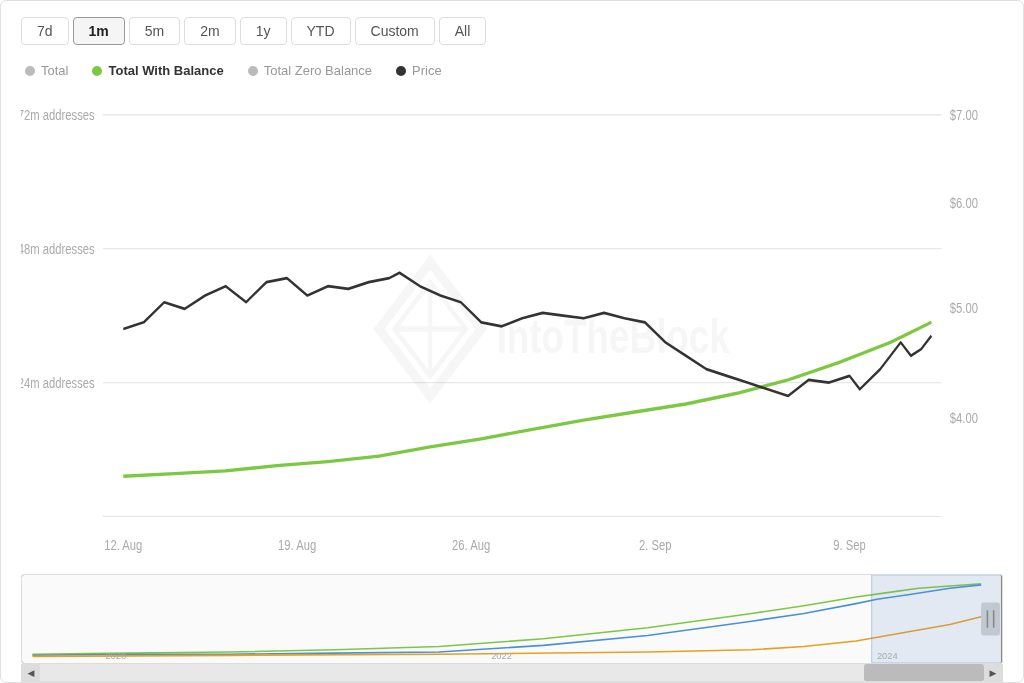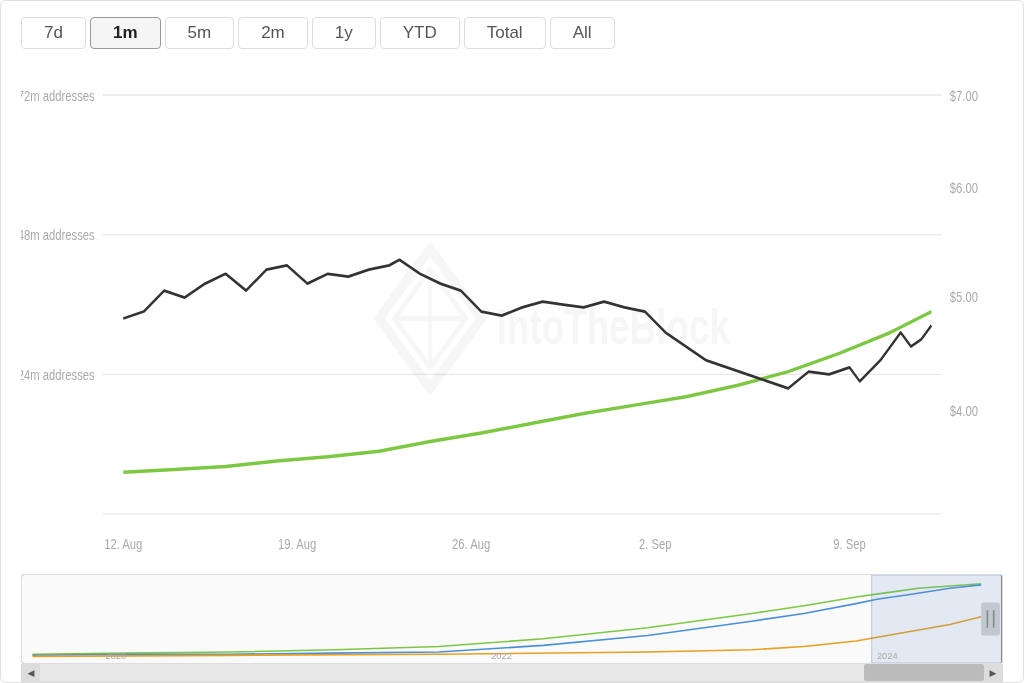--- a/index.html
+++ b/index.html
@@ -23,26 +23,26 @@
       flex-direction: column;
     }
     
     .time-buttons {
       display: flex;
       gap: 4px;
       margin-bottom: 18px;
       align-items: center;
     }
     .time-btn {
-      padding: 5px 22px;
+      padding: 5px 15px;
       border: 1px solid #ddd;
       border-radius: 4px;
       background: #fff;
       color: #555;
-      font-size: 17px;
+      font-size: 14px;
       cursor: pointer;
       font-weight: 400;
     }
     .time-btn.active {
       border-color: #999;
       font-weight: 700;
       color: #222;
       background: #f5f5f5;
       text-align: right;
     }
@@ -139,24 +139,42 @@
 
 <div class="container">
 
   <div class="time-buttons">
     <button class="time-btn">7d</button>
     <button class="time-btn active">1m</button>
     <button class="time-btn">5m</button>
     <button class="time-btn">2m</button>
     <button class="time-btn">1y</button>
     <button class="time-btn">YTD</button>
-    <button class="time-btn">Total</button>
+    <button class="time-btn">Custom</button>
     <button class="time-btn">All</button>
   </div>
 
+  <div class="legend">
+    <div class="legend-item">
+      <div class="legend-dot" style="background:#bbb;"></div>
+      <span class="legend-label">Total</span>
+    </div>
+    <div class="legend-item">
+      <div class="legend-dot" style="background:#7dc843;"></div>
+      <span class="legend-label active">Total With Balance</span>
+    </div>
+    <div class="legend-item">
+      <div class="legend-dot" style="background:#bbb;"></div>
+      <span class="legend-label">Total Zero Balance</span>
+    </div>
+    <div class="legend-item">
+      <div class="legend-dot" style="background:#333;"></div>
+      <span class="legend-label">Price</span>
+    </div>
+  </div>
 
   <div class="chart-area">
     <div class="main-chart">
       <svg class="main-svg" viewBox="0 0 960 360" preserveAspectRatio="none">
 
         <line x1="80" y1="20" x2="900" y2="20" stroke="#e8e8e8" stroke-width="1"></line>
 
         <line x1="80" y1="120" x2="900" y2="120" stroke="#e8e8e8" stroke-width="1"></line>
 
         <line x1="80" y1="220" x2="900" y2="220" stroke="#e8e8e8" stroke-width="1"></line>

